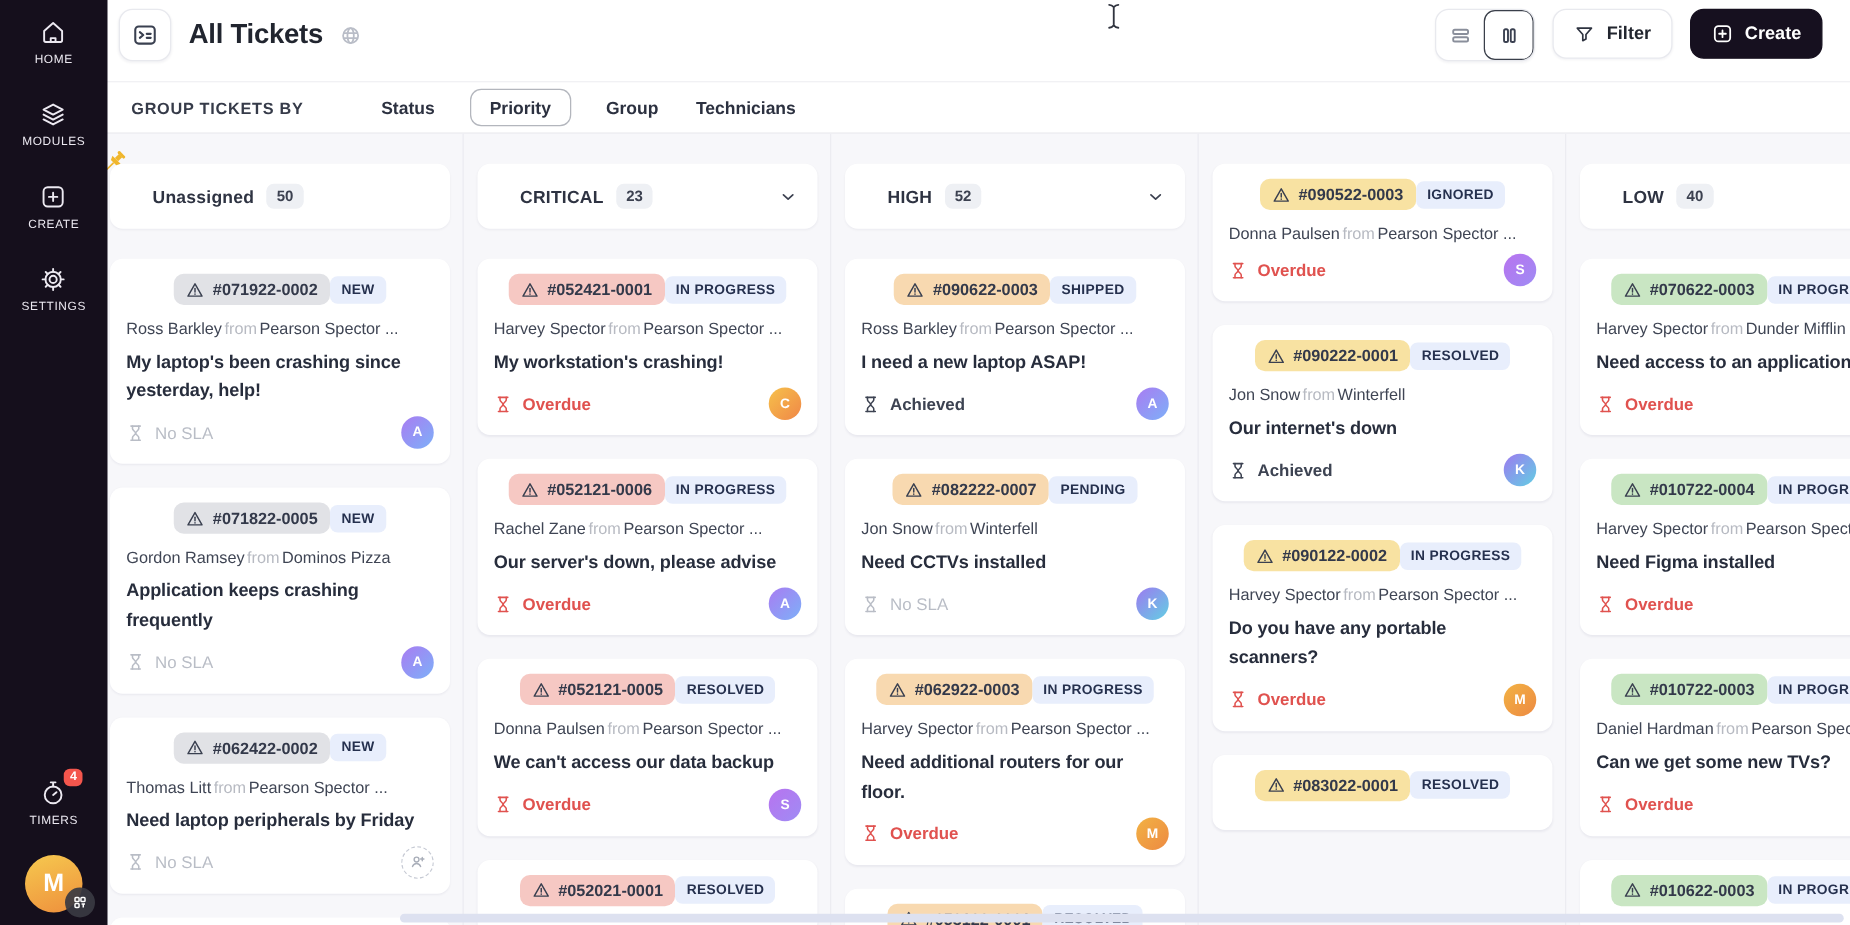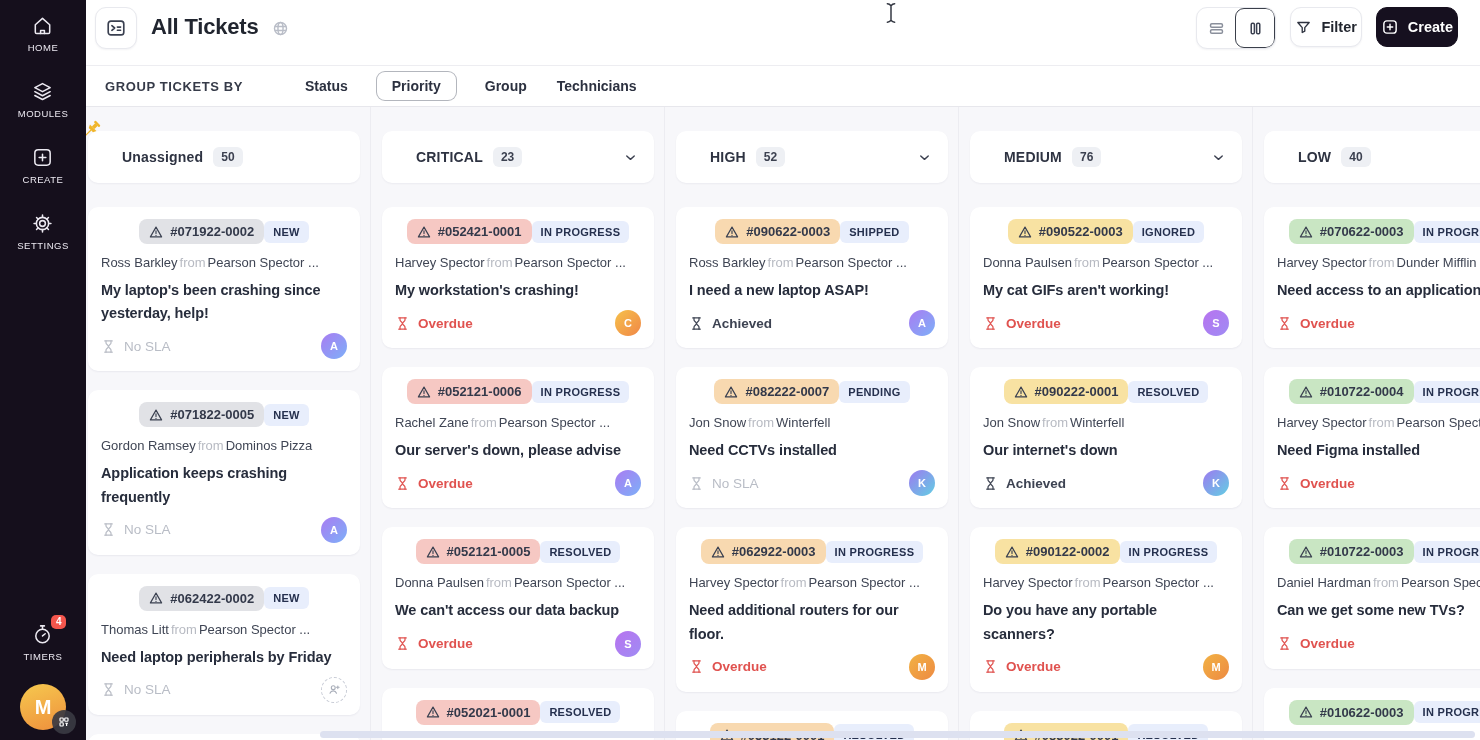--- a/index.html
+++ b/index.html
@@ -34,21 +34,21 @@
   .globe{margin-top:13px;cursor:pointer;}
   .top-right{margin-left:auto;display:flex;align-items:flex-start;gap:14px;}
   .seg-group{display:flex;align-items:stretch;height:40px;border:1px solid #e8e9ee;border-radius:11px;background:#fff;
              box-shadow:0 1px 2px rgba(25,25,50,.05);overflow:hidden;}
   .seg{display:flex;align-items:center;justify-content:center;padding:0 12px;cursor:pointer;}
   .seg + .seg{border-left:1px solid #eceef2;}
   .sort-value{font-size:14px;font-weight:700;color:#2a2f3c;display:flex;align-items:center;gap:8px;padding:0 14px;}
   .view-seg{width:38px;padding:0;}
   .view-seg.selected{border:1.5px solid #3a3f4a;border-radius:9px;margin:0;}
   .view-group{padding:0;}
-  .btn{height:40px;display:flex;align-items:center;gap:9px;padding:0 4px;border-radius:11px;cursor:pointer;
+  .btn{height:40px;display:flex;align-items:center;gap:9px;padding:0 16px;border-radius:11px;cursor:pointer;
        font-size:14.5px;font-weight:700;box-sizing:border-box;}
   .btn-filter{background:#fff;border:1px solid #e8e9ee;color:#22262f;box-shadow:0 1px 2px rgba(25,25,50,.05);}
   .btn-create{background:#16101f;color:#fff;border:1px solid #16101f;}
 
   .tabsbar{height:41px;background:#fff;border-bottom:1px solid #e7e7ec;display:flex;align-items:center;
            padding:0 32px;gap:26px;box-sizing:border-box;}
   .group-label{font-size:13px;font-weight:700;color:#363b49;letter-spacing:.6px;margin-right:34px;white-space:nowrap;}
   .tab{font-size:14px;font-weight:600;color:#2c3140;padding:6px 2px;cursor:pointer;white-space:nowrap;}
   .tab.selected{border:1px solid #80859199;border-radius:9px;padding:6px 15px;background:#fff;}
 
@@ -568,45 +568,36 @@
                 </svg>
         <span class="chip-id">#053122-0001</span>
       </span>
       <span class="status">RESOLVED</span>
     </div>
 
   </div>
         </div>
   </div>
       <div class="lane">
-    <div class="col-head">
-
-      <span class="col-title">MEDIUM</span>
-      <span class="col-count">76</span>
-      <svg class="col-chevron" width="15" height="15" viewBox="0 0 24 24" fill="none" stroke="#3c4150" stroke-width="2.2" stroke-linecap="round" stroke-linejoin="round">
-            <path d="M6 9.5l6 5.5 6-5.5"></path>
-          </svg>
-    </div>
     <div class="cards">
           <div class="card">
     <div class="card-top">
       <span class="chip" style="background: rgb(248, 226, 162);">
         <svg width="14" height="14" viewBox="0 0 24 24" fill="none" stroke="#3a4050" stroke-width="2" stroke-linejoin="round" stroke-linecap="round">
                   <path d="M12 3.6 21.6 20.4H2.4Z"></path>
                   <path d="M12 10v4.6"></path>
                   <path d="M12 17.6v.2"></path>
                 </svg>
         <span class="chip-id">#090522-0003</span>
       </span>
       <span class="status">IGNORED</span>
     </div>
     <div class="req">
       <span class="req-name">Donna Paulsen</span><span class="req-from">from</span><span class="req-co">Pearson Spector ...</span>
     </div>
-    <div class="subject">My cat GIFs aren't working!</div>
     <div class="card-foot">
       <span class="sla overdue">
         <svg width="15" height="15" viewBox="0 0 24 24" fill="none" stroke-width="2" stroke-linecap="round" stroke-linejoin="round">
                   <path d="M6 3h12M6 21h12"></path>
                   <path d="M8 3v3.5c0 2 4 3.5 4 5.5s-4 3.5-4 5.5V21"></path>
                   <path d="M16 3v3.5c0 2-4 3.5-4 5.5s4 3.5 4 5.5V21"></path>
                 </svg>
         <span class="sla-text">Overdue</span>
       </span>
       <span class="avatar" style="background: linear-gradient(135deg, rgb(184, 115, 239), rgb(159, 140, 244));">

